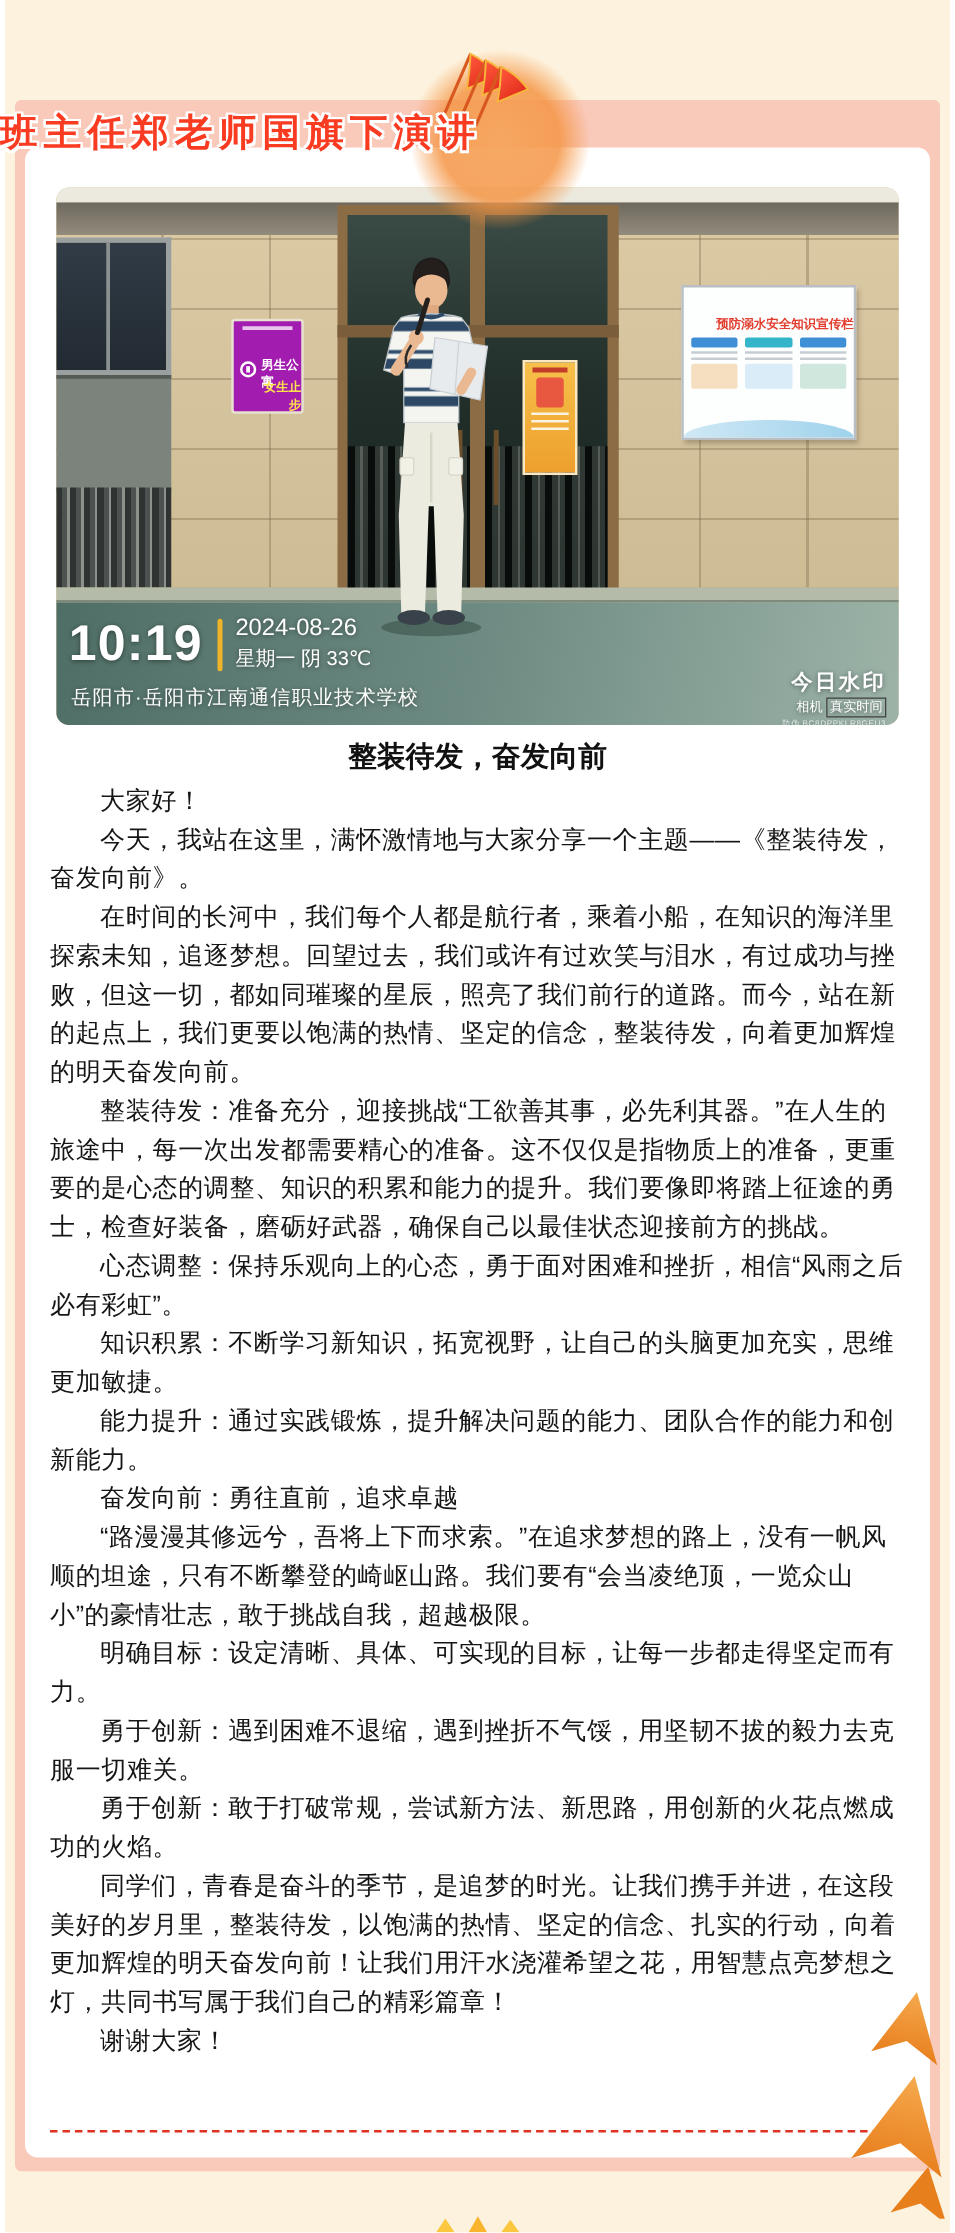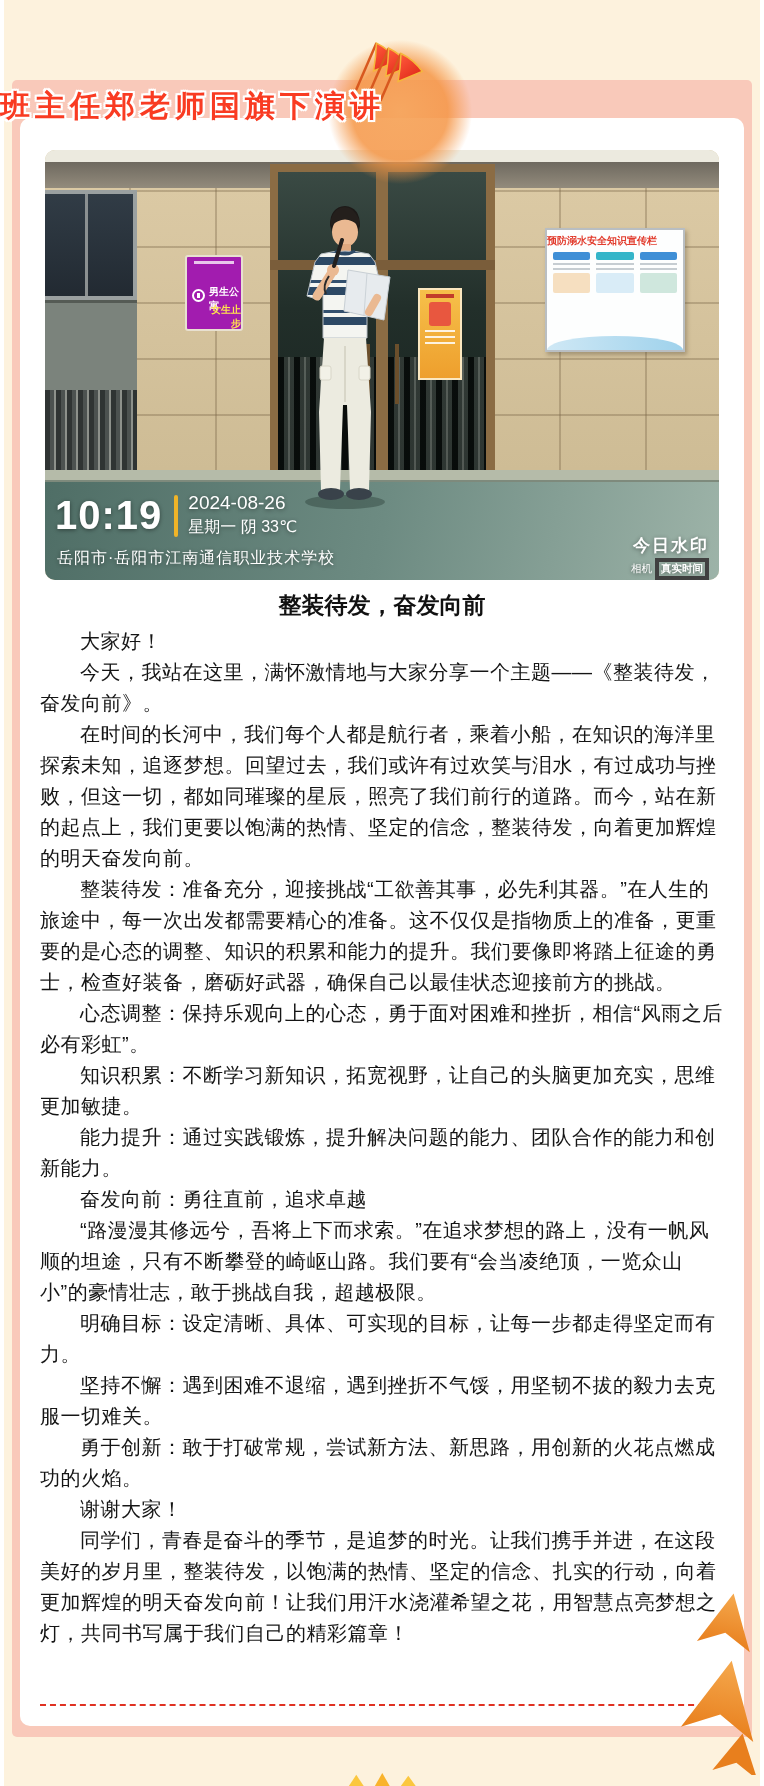--- a/index.html
+++ b/index.html
@@ -48,21 +48,21 @@
   .ph-door .crowd { position:absolute; left:0; right:0; top:185px; bottom:0;
     background:repeating-linear-gradient(90deg, rgba(5,8,7,.85) 0 6px, rgba(60,66,62,.6) 6px 10px, rgba(190,190,182,.35) 10px 12px, rgba(60,66,62,.6) 12px 16px); }
   .ph-door .handle { position:absolute; width:4px; height:60px; top:180px; background:#6b4f2c; }
   .ph-poster-y { position:absolute; left:148px; top:124px; width:44px; height:92px;
     background:linear-gradient(#f6c04a,#ee9f2d); border:2px solid #fbe7c0; box-sizing:border-box; }
   .ph-poster-y .py-t { width:28px; height:4px; background:#c23c2a; margin:4px auto 4px; }
   .ph-poster-y .py-img { width:22px; height:24px; background:#e8573f; margin:2px auto; border-radius:3px; }
   .ph-poster-y .py-l { width:30px; height:2px; background:rgba(255,255,255,.85); margin:4px auto 0; }
   .ph-board { left:500px; top:78px; width:140px; height:124px; background:#fdfefe; border:2px solid #b9bec2;
     box-sizing:border-box; box-shadow:2px 3px 4px rgba(80,70,50,.35); overflow:hidden; }
-  .ph-board .b-title { color:#e23c2d; font-weight:bold; font-size:10px; text-align:left; margin-top:4px; white-space:nowrap; }
+  .ph-board .b-title { color:#e23c2d; font-weight:bold; font-size:10px; text-align:right; margin-top:22px; white-space:nowrap; }
   .b-cols { display:flex; justify-content:space-between; padding:4px 6px 0; }
   .b-col { width:30%; }
   .b-col .h { height:8px; border-radius:2px; }
   .b-col .l { height:2px; background:#c6cdd2; margin-top:3px; }
   .b-col .img { height:20px; margin-top:3px; border-radius:2px; }
   .b-wave { position:absolute; left:0; right:0; bottom:0; height:14px;
     background:linear-gradient(90deg,#cfe8f5,#9fd2ec); border-radius:50% 50% 0 0 / 14px 14px 0 0; }
   .ph-step { left:0; right:0; top:320px; height:12px; background:#b5bba9; border-bottom:2px solid #7e8a7c; box-sizing:border-box; }
   .ph-floor { left:0; right:0; top:332px; height:98px; background:linear-gradient(100deg,#4f6e66,#6d8b82 50%,#9db3a8); }
   .ph-person { left:0; top:0; width:674px; height:430px; }
@@ -78,21 +78,21 @@
   .badge-en { color:#d94336; font-size:5px; white-space:nowrap; }
   .wm-time { left:10px; top:342px; display:flex; }
   .t-big { font-size:40px; font-weight:bold; line-height:1; letter-spacing:1px; }
   .t-bar { width:4px; height:42px; background:#f0b428; margin:2px 10px 0 12px; border-radius:2px; }
   .t-date { font-size:19px; }
   .t-week { font-size:16px; margin-top:3px; }
   .wm-loc { left:12px; top:398px; font-size:16px; letter-spacing:1px; }
   .wm-app { right:10px; top:384px; text-align:right; }
   .app-name { font-size:17px; font-weight:bold; letter-spacing:2px; }
   .app-sub { font-size:10.5px; display:flex; gap:3px; justify-content:flex-end; align-items:center; margin-top:1px; }
-  .app-badge { border:4px solid #404040; padding:0 2px; font-weight:bold; }
+  .app-badge { border:1px solid #404040; padding:0 2px; font-weight:normal; }
   .app-code { font-size:6.5px; opacity:.75; margin-top:1px; letter-spacing:.5px; }
 
   
   .article-title { position:absolute; top:472px; left:0; right:0; text-align:center;
     font-size:23px; font-weight:bold; color:#111; }
   .article-body { position:absolute; top:508px; left:20px; right:20px;
     font-size:20px; line-height:31px; color:#151515; letter-spacing:.5px; }
   .para { margin:0; text-indent:2em; }
   .para.flush { text-indent:0; }
   .divider { position:absolute; left:20px; right:20px; top:1586px; border-top:2px dashed #e03222; }
@@ -248,24 +248,24 @@
     <p class="para">大家好！</p>
     <p class="para">今天，我站在这里，满怀激情地与大家分享一个主题——《整装待发，奋发向前》。</p>
     <p class="para">在时间的长河中，我们每个人都是航行者，乘着小船，在知识的海洋里探索未知，追逐梦想。回望过去，我们或许有过欢笑与泪水，有过成功与挫败，但这一切，都如同璀璨的星辰，照亮了我们前行的道路。而今，站在新的起点上，我们更要以饱满的热情、坚定的信念，整装待发，向着更加辉煌的明天奋发向前。</p>
     <p class="para">整装待发：准备充分，迎接挑战“工欲善其事，必先利其器。”在人生的旅途中，每一次出发都需要精心的准备。这不仅仅是指物质上的准备，更重要的是心态的调整、知识的积累和能力的提升。我们要像即将踏上征途的勇士，检查好装备，磨砺好武器，确保自己以最佳状态迎接前方的挑战。</p>
     <p class="para">心态调整：保持乐观向上的心态，勇于面对困难和挫折，相信“风雨之后必有彩虹”。</p>
     <p class="para">知识积累：不断学习新知识，拓宽视野，让自己的头脑更加充实，思维更加敏捷。</p>
     <p class="para">能力提升：通过实践锻炼，提升解决问题的能力、团队合作的能力和创新能力。</p>
     <p class="para">奋发向前：勇往直前，追求卓越</p>
     <p class="para">“路漫漫其修远兮，吾将上下而求索。”在追求梦想的路上，没有一帆风顺的坦途，只有不断攀登的崎岖山路。我们要有“会当凌绝顶，一览众山小”的豪情壮志，敢于挑战自我，超越极限。</p>
     <p class="para">明确目标：设定清晰、具体、可实现的目标，让每一步都走得坚定而有力。</p>
-    <p class="para">坚持不懈：遇到困难不退缩，遇到挫折不气馁，用坚韧不拔的毅力去克服一切难关。</p>
+    <p class="para">勇于创新：遇到困难不退缩，遇到挫折不气馁，用坚韧不拔的毅力去克服一切难关。</p>
     <p class="para">勇于创新：敢于打破常规，尝试新方法、新思路，用创新的火花点燃成功的火焰。</p>
+    <p class="para">同学们，青春是奋斗的季节，是追梦的时光。让我们携手并进，在这段美好的岁月里，整装待发，以饱满的热情、坚定的信念、扎实的行动，向着更加辉煌的明天奋发向前！让我们用汗水浇灌希望之花，用智慧点亮梦想之灯，共同书写属于我们自己的精彩篇章！</p>
     <p class="para">谢谢大家！</p>
-    <p class="para">同学们，青春是奋斗的季节，是追梦的时光。让我们携手并进，在这段美好的岁月里，整装待发，以饱满的热情、坚定的信念、扎实的行动，向着更加辉煌的明天奋发向前！让我们用汗水浇灌希望之花，用智慧点亮梦想之灯，共同书写属于我们自己的精彩篇章！</p>
   </div>
   <div class="divider"></div>
 </div>
 
 <svg class="deco-arrows" viewBox="0 0 84 190">
   <defs>
     <linearGradient id="og" x1="0" y1="0" x2="0" y2="1">
       <stop offset="0" stop-color="#f5a94e"></stop>
         <stop offset="1" stop-color="#e87f1d"></stop>
     </linearGradient>

